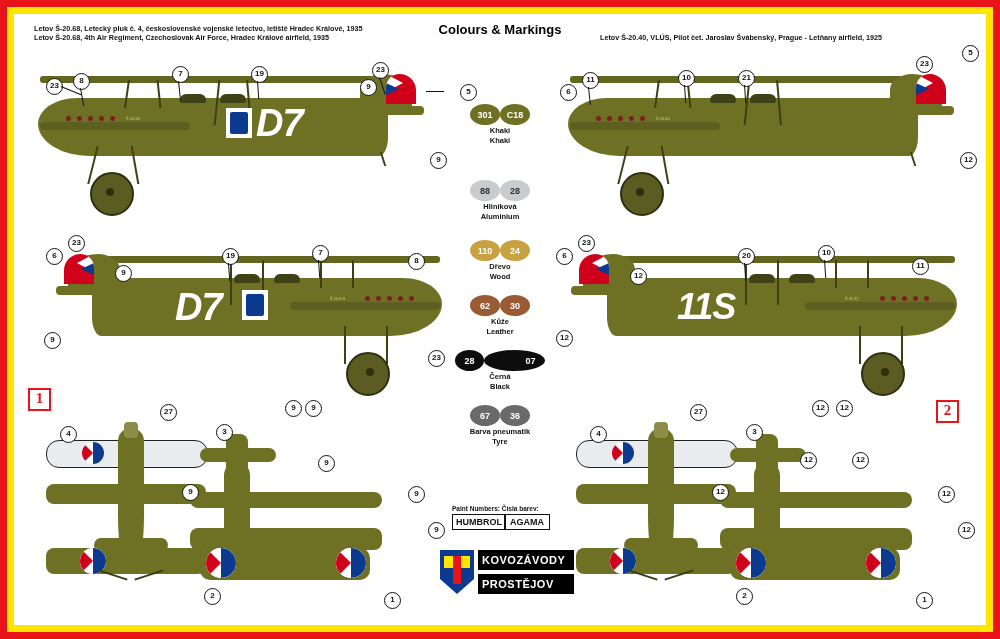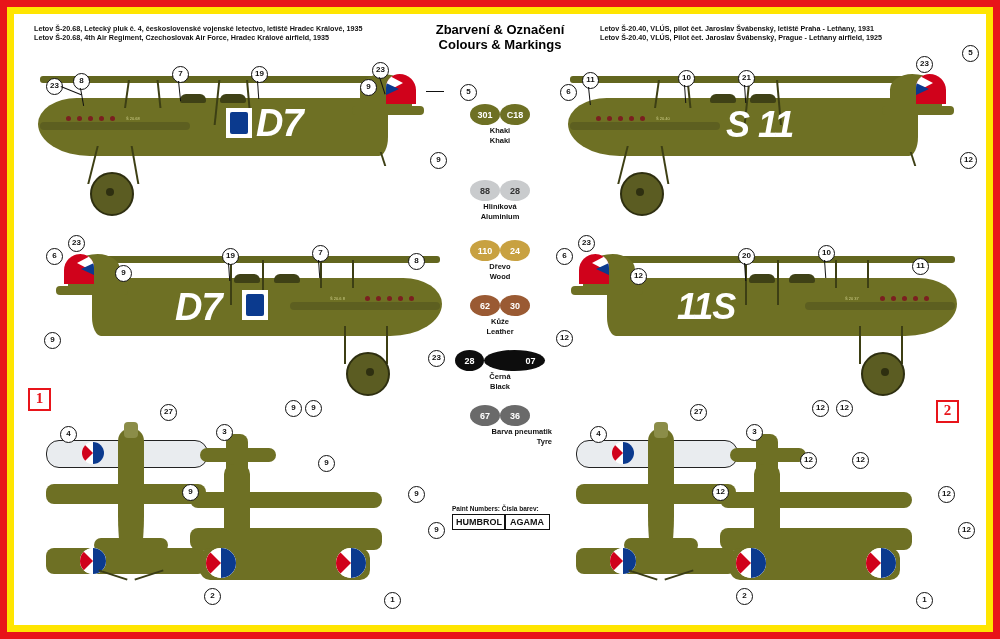--- a/index.html
+++ b/index.html
@@ -54,25 +54,23 @@
 
 <div id="sheet">
   <div class="border-red"></div>
   <div class="border-yellow"></div>
   <div class="border-white"></div>
   <div class="inner-frame"></div>
 
   <div class="cap" style="left:34px;top:24px;">Letov Š-20.68, Letecký pluk č. 4, československé vojenské letectvo, letiště Hradec Králové, 1935</div>
   <div class="cap" style="left:34px;top:33px;">Letov Š-20.68, 4th Air Regiment, Czechoslovak Air Force, Hradec Králové airfield, 1935</div>
 
-  <div class="cap" style="left:600px;top:24px;">Letov Š-20.40, VLÚS, pilot čet. Jaroslav Švábenský, letiště Praha - Letňany, 1931</div>
   <div class="cap" style="left:600px;top:33px;">Letov Š-20.40, VLÚS, Pilot čet. Jaroslav Švábenský, Prague - Letňany airfield, 1925</div>
 
   <div class="title" style="left:405px;top:22px;width:190px;">
-    <div class="l1">Zbarvení &amp; Označení</div>
     <div class="l2">Colours &amp; Markings</div>
   </div>
 
   <div class="plane" style="left:30px;top:60px;width:420px;height:160px;">
 
     <div class="wing" style="left:10px;top:16px;width:340px;height:7px;border-radius:3px;background:#63661f;"></div>
 
     <div class="fus" style="left:8px;top:38px;width:350px;height:58px;border-radius:60px 10px 14px 80px/40px 10px 30px 50px;"></div>
     <div class="wing" style="left:10px;top:62px;width:150px;height:8px;background:#5d5f20;border-radius:4px;"></div>
 
@@ -153,21 +151,20 @@
       <span style="position:absolute;left:22px;top:0;width:5px;height:5px;border-radius:50%;background:#7b2020;"></span>
       <span style="position:absolute;left:33px;top:0;width:5px;height:5px;border-radius:50%;background:#7b2020;"></span>
       <span style="position:absolute;left:44px;top:0;width:5px;height:5px;border-radius:50%;background:#7b2020;"></span>
     </div>
     <div class="panel-txt" style="left:96px;top:56px;">Š 20.40</div>
     <div class="strut" style="left:62px;top:86px;width:2px;height:38px;transform:skewX(-14deg);"></div>
     <div class="strut" style="left:104px;top:86px;width:2px;height:38px;transform:skewX(10deg);"></div>
     <div class="wheel" style="left:60px;top:112px;width:40px;height:40px;"></div>
     <div class="hub" style="left:76px;top:128px;width:8px;height:8px;"></div>
     <div class="strut" style="left:352px;top:92px;width:2px;height:14px;transform:skewX(18deg);"></div>
-    <div class="code" style="left:166px;top:44px;font-size:36px;">S 11</div>
   </div>
 
   <div class="cal" style="left:582px;top:72px;">11</div>
   <div class="lead" style="left:589px;top:87px;width:18px;transform:rotate(84deg);"></div>
   <div class="cal" style="left:678px;top:70px;">10</div>
   <div class="lead" style="left:685px;top:85px;width:18px;transform:rotate(86deg);"></div>
   <div class="cal" style="left:738px;top:70px;">21</div>
   <div class="lead" style="left:745px;top:85px;width:18px;transform:rotate(86deg);"></div>
   <div class="cal" style="left:916px;top:56px;">23</div>
   <div class="cal" style="left:962px;top:45px;">5</div>
@@ -301,21 +298,21 @@
 
   <div class="chipwrap" style="left:455px;top:350px;width:90px;">
     <div class="chiprow">
       <div class="chip oval" style="background:#0d0d0d;">28</div>
       <div class="chip oval" style="background:#0d0d0d;padding-left:32px;">07</div>
     </div>
     <div class="chiplab">Černá</div>
     <div class="chiplab">Black</div>
   </div>
 
-  <div class="chipwrap" style="left:448px;top:405px;width:104px;text-align:right;">
+  <div class="chipwrap" style="left:448px;top:405px;width:104px;">
     <div class="chiprow">
       <div class="chip oval" style="background:#6a6a6a;">67</div>
       <div class="chip oval" style="background:#6a6a6a;">36</div>
     </div>
     <div class="chiplab">Barva pneumatik</div>
     <div class="chiplab">Tyre</div>
   </div>
 
   <div class="paintnum" style="left:452px;top:505px;">Paint Numbers:  Čísla barev:</div>
   <div class="brandbox" style="left:452px;top:514px;width:52px;height:14px;">HUMBROL</div>
@@ -430,14 +427,22 @@
   <div class="cal" style="left:812px;top:400px;">12</div>
   <div class="cal" style="left:836px;top:400px;">12</div>
   <div class="cal" style="left:800px;top:452px;">12</div>
   <div class="cal" style="left:852px;top:452px;">12</div>
   <div class="cal" style="left:712px;top:484px;">12</div>
   <div class="cal" style="left:938px;top:486px;">12</div>
   <div class="cal" style="left:958px;top:522px;">12</div>
   <div class="cal" style="left:736px;top:588px;">2</div>
   <div class="cal" style="left:916px;top:592px;">1</div>
 
+  <div class="logo" style="left:440px;top:548px;width:130px;height:50px;">
+    <div style="position:absolute;left:0;top:2px;width:34px;height:44px;background:#0b3a8e;clip-path:polygon(0 0,100% 0,100% 66%,50% 100%,0 66%);">
+      <div style="position:absolute;left:4px;top:6px;width:26px;height:12px;background:#ffe500;"></div>
+      <div style="position:absolute;left:13px;top:6px;width:8px;height:28px;background:#e8141a;"></div>
+    </div>
+    <div class="logoTxtTop" style="left:38px;top:2px;width:92px;height:20px;">KOVOZÁVODY</div>
+    <div class="logoTxtBot" style="left:38px;top:26px;width:92px;height:20px;">PROSTĚJOV</div>
+  </div>
 
 </div>
 
 </body></html>

